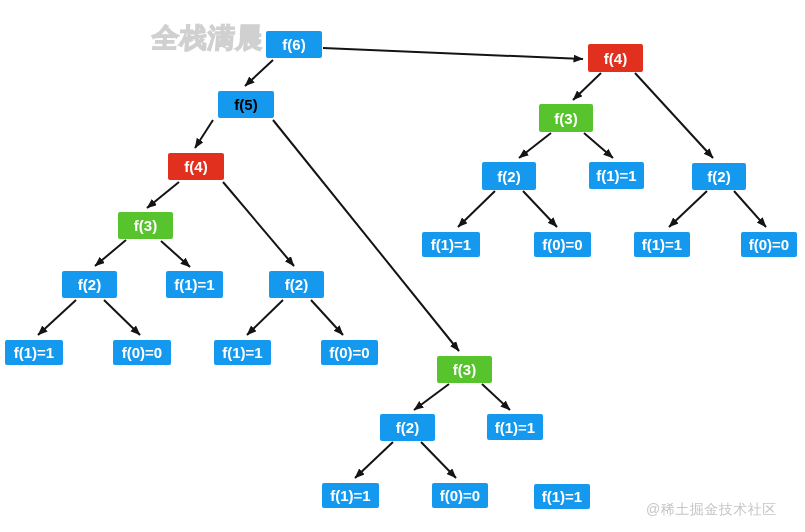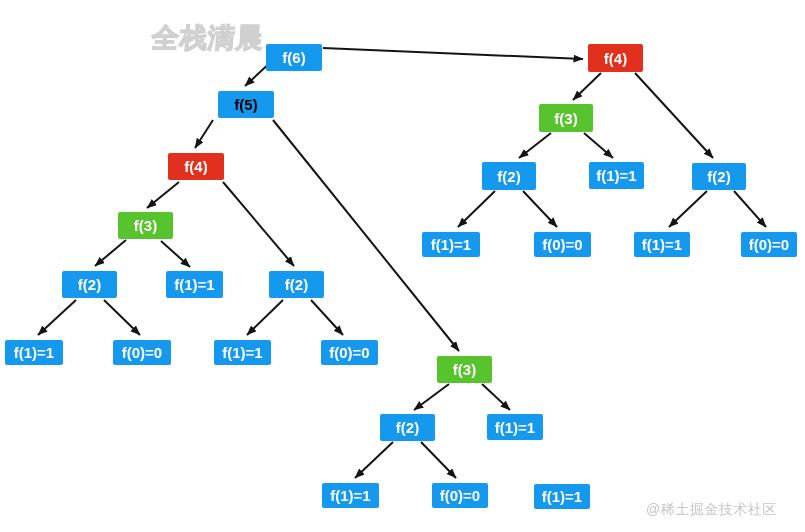--- a/index.html
+++ b/index.html
@@ -91,21 +91,21 @@
         <line x1="551" y1="133" x2="519" y2="158" stroke="#141414" stroke-width="2" marker-end="url(#ah)"></line>
         <line x1="584" y1="133" x2="613" y2="158" stroke="#141414" stroke-width="2" marker-end="url(#ah)"></line>
         <line x1="495" y1="191" x2="458" y2="227" stroke="#141414" stroke-width="2" marker-end="url(#ah)"></line>
         <line x1="523" y1="191" x2="557" y2="227" stroke="#141414" stroke-width="2" marker-end="url(#ah)"></line>
         <line x1="707" y1="191" x2="669" y2="227" stroke="#141414" stroke-width="2" marker-end="url(#ah)"></line>
         <line x1="734" y1="191" x2="766" y2="227" stroke="#141414" stroke-width="2" marker-end="url(#ah)"></line>
       </g>
   </svg>
 
   <span class="wm-bottom">@稀土掘金技术社区</span>
-<div class="node" style="left: 266px; top: 44px; width: 56px; height: 27px; background: rgb(20, 153, 238); color: rgb(255, 255, 255);">f(6)</div>
+<div class="node" style="left: 266px; top: 31px; width: 56px; height: 27px; background: rgb(20, 153, 238); color: rgb(255, 255, 255);">f(6)</div>
     <div class="node" style="left: 218px; top: 91px; width: 56px; height: 27px; background: rgb(20, 153, 238); color: #000000;">f(5)</div>
     <div class="node" style="left: 168px; top: 153px; width: 56px; height: 27px; background: rgb(225, 48, 30); color: rgb(255, 255, 255);">f(4)</div>
     <div class="node" style="left: 118px; top: 212px; width: 55px; height: 27px; background: rgb(87, 195, 45); color: rgb(255, 255, 255);">f(3)</div>
     <div class="node" style="left: 62px; top: 271px; width: 55px; height: 27px; background: rgb(20, 153, 238); color: rgb(255, 255, 255);">f(2)</div>
     <div class="node" style="left: 166px; top: 271px; width: 57px; height: 27px; background: rgb(20, 153, 238); color: rgb(255, 255, 255);">f(1)=1</div>
     <div class="node" style="left: 269px; top: 271px; width: 55px; height: 27px; background: rgb(20, 153, 238); color: rgb(255, 255, 255);">f(2)</div>
     <div class="node" style="left: 5px; top: 340px; width: 58px; height: 25px; background: rgb(20, 153, 238); color: rgb(255, 255, 255);">f(1)=1</div>
     <div class="node" style="left: 113px; top: 340px; width: 58px; height: 25px; background: rgb(20, 153, 238); color: rgb(255, 255, 255);">f(0)=0</div>
     <div class="node" style="left: 214px; top: 340px; width: 57px; height: 25px; background: rgb(20, 153, 238); color: rgb(255, 255, 255);">f(1)=1</div>
     <div class="node" style="left: 321px; top: 340px; width: 57px; height: 25px; background: rgb(20, 153, 238); color: rgb(255, 255, 255);">f(0)=0</div>

